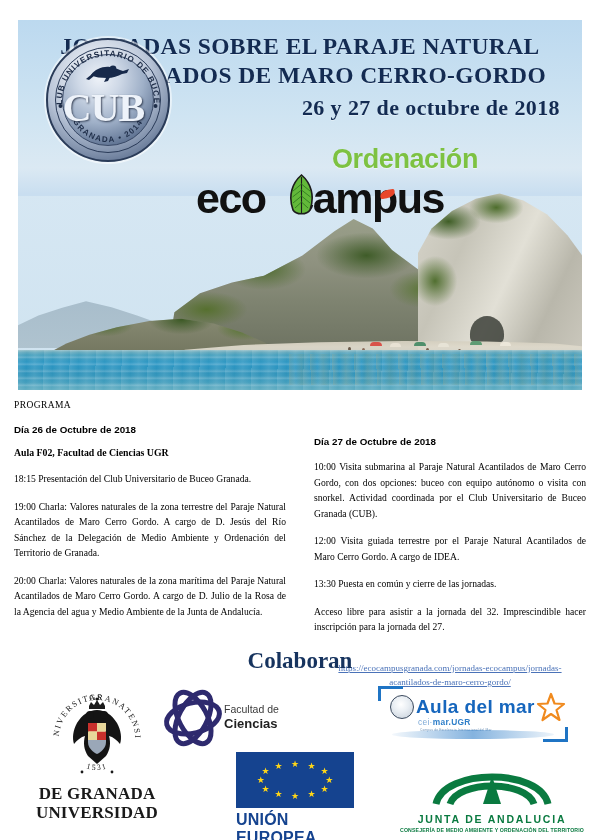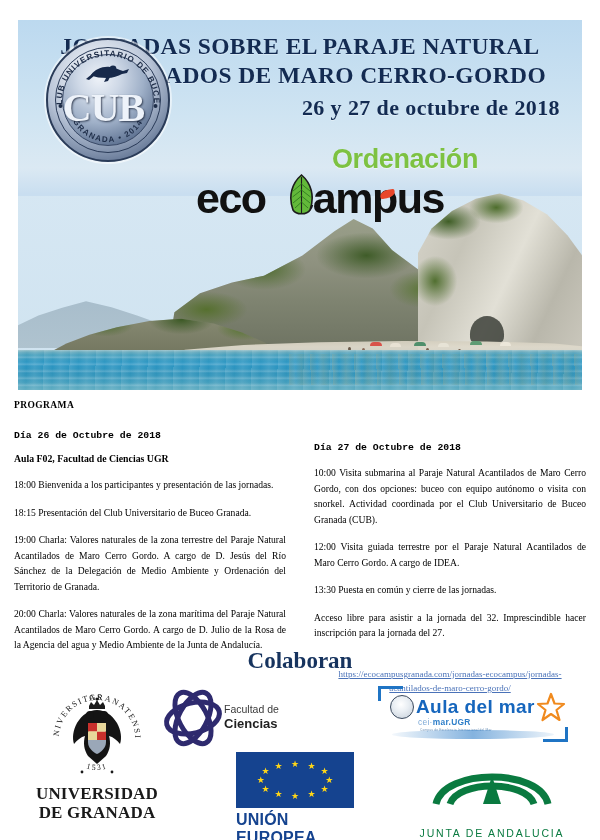--- a/index.html
+++ b/index.html
@@ -240,34 +240,34 @@
   }
 
   
   .program {
     position: absolute;
     left: 14px; top: 400px;
     width: 572px;
   }
   .prog-head {
     font-family: "Liberation Serif", serif;
-    font-weight: bold;
+    font-weight: normal;
     font-size: 9.5px;
     letter-spacing: .4px;
-    margin-bottom: 20px;
+    margin-bottom: 14px;
   }
   .cols {
     display: flex;
     gap: 28px;
     align-items: flex-start;
   }
   .col { width: 272px; }
   .col-r { padding-top: 12px; }
   .day {
-    font-family: Liberation Mono, monospace;
+    font-family: Liberation Sans, sans-serif;
     font-weight: bold;
     font-size: 9.8px;
     margin-bottom: 12px;
   }
   .venue {
     font-family: "Liberation Serif", serif;
     font-weight: bold;
     font-size: 9.8px;
     margin-bottom: 13px;
   }
@@ -396,25 +396,25 @@
     width: 22px; height: 22px;
     border-radius: 50%;
     background: radial-gradient(circle at 45% 38%, #fff 0%, #e9eef3 42%, #c3ccd6 100%);
     border: 1.4px solid #3b4a5e;
   }
 
   
   .junta { left: 392px; top: 752px; width: 200px; text-align: center; }
   .junta-t1 {
     font-family: "Liberation Sans", sans-serif;
-    font-weight: normal;
+    font-weight: bold;
     font-size: 10.5px;
     color: #0a7a40;
     letter-spacing: 1.8px;
-    margin-top: 15px;
+    margin-top: 1px;
   }
   .junta-t2 {
     font-family: "Liberation Sans", sans-serif;
     font-weight: bold;
     font-size: 5.2px;
     color: #0a7a40;
     letter-spacing: .15px;
     margin-top: 2px;
   }
 </style>
@@ -488,21 +488,20 @@
   </div>
 </div>
 
 <div class="program">
   <div class="prog-head">PROGRAMA</div>
   <div class="cols">
 
     <div class="col">
       <div class="day">Día 26 de Octubre de 2018</div>
       <div class="venue">Aula F02, Facultad de Ciencias UGR</div>
-      <div class="item">18:00 Bienvenida a los participantes y presentación de las jornadas.</div>
       <div class="item">18:15 Presentación del Club Universitario de Buceo Granada.</div>
       <div class="item">19:00 Charla: Valores naturales de la zona terrestre del Paraje Natural Acantilados de Maro Cerro Gordo. A cargo de D. Jesús del Río Sánchez de la Delegación de Medio Ambiente y Ordenación del Territorio de Granada.</div>
       <div class="item">20:00 Charla: Valores naturales de la zona marítima del Paraje Natural Acantilados de Maro Cerro Gordo. A cargo de D. Julio de la Rosa de la Agencia del agua y Medio Ambiente de la Junta de Andalucía.</div>
     </div>
 
     <div class="col col-r">
       <div class="day">Día 27 de Octubre de 2018</div>
       <div class="item">10:00 Visita submarina al Paraje Natural Acantilados de Maro Cerro Gordo, con dos opciones: buceo con equipo autónomo o visita con snorkel. Actividad coordinada por el Club Universitario de Buceo Granada (CUB).</div>
       <div class="item">12:00 Visita guiada terrestre por el Paraje Natural Acantilados de Maro Cerro Gordo. A cargo de IDEA.</div>
       <div class="item">13:30 Puesta en común y cierre de las jornadas.</div>
@@ -545,22 +544,22 @@
 
         <path d="M39 37 L57 37 L57 54 C57 61, 52 66, 48 68 C44 66, 39 61, 39 54 Z" fill="#f2e2b5" stroke="#141414" stroke-width="1.2"></path>
         <rect x="39" y="37" width="9" height="8.5" fill="#c9302c"></rect>
         <rect x="48" y="45.5" width="9" height="8.5" fill="#c9302c"></rect>
         <rect x="48" y="37" width="9" height="8.5" fill="#e8d79a"></rect>
         <rect x="39" y="45.5" width="9" height="8.5" fill="#e8d79a"></rect>
         <path d="M39 54 L57 54 L57 56 C57 62, 52 66, 48 68 C44 66, 39 62, 39 56 Z" fill="#9aa7b8"></path>
       </svg>
     </div>
     <div class="ugr-name">
+      <div>DE GRANADA</div>
       <div>UNIVERSIDAD</div>
-      <div>DE GRANADA</div>
     </div>
   </div>
 
   <div class="logo-box fac">
     <svg viewBox="0 0 140 70" width="140" height="70">
       <g fill="none" stroke="#2e2a6e" stroke-width="5">
         <ellipse cx="37" cy="36" rx="14" ry="28" transform="rotate(-28 37 36)"></ellipse>
         <ellipse cx="37" cy="36" rx="14" ry="28" transform="rotate(28 37 36)"></ellipse>
         <ellipse cx="37" cy="36" rx="27" ry="15" transform="rotate(-14 37 36)"></ellipse>
       </g>

